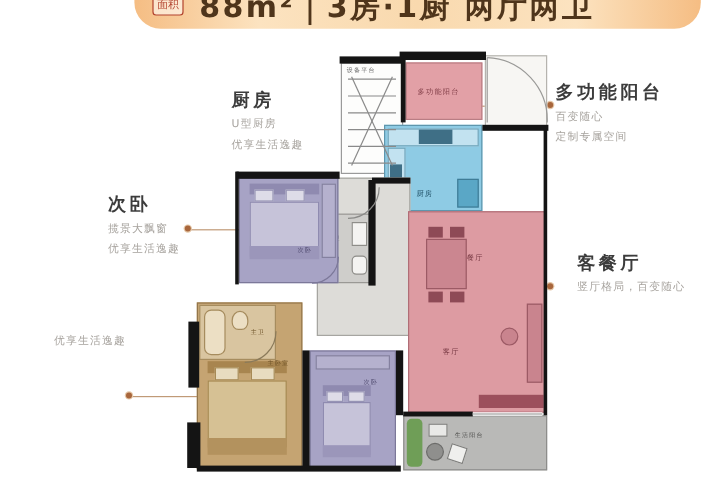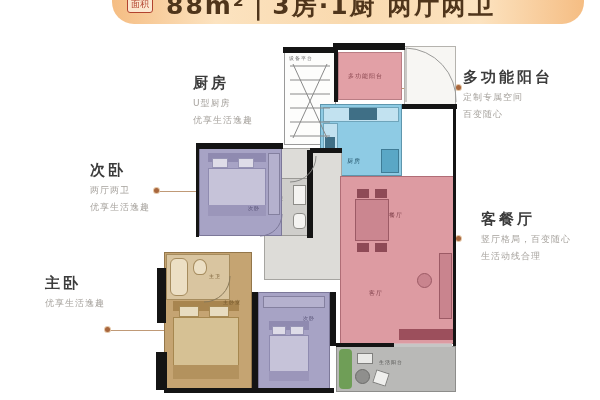--- a/index.html
+++ b/index.html
@@ -45,39 +45,37 @@
 </div>
 
 <div class="callout" style="left:193px;top:74px;">
   <div class="co-title">厨房</div>
   <span class="co-line">U型厨房</span>
   <span class="co-line">优享生活逸趣</span>
 </div>
 
 <div class="callout" style="left:90px;top:161px;">
   <div class="co-title">次卧</div>
-  <span class="co-line">两厅两卫</span>
+  <span class="co-line">揽景大飘窗</span>
   <span class="co-line">优享生活逸趣</span>
 </div>
 
 <div class="callout" style="left:45px;top:274px;">
-  <div class="co-title">主卧</div>
   <span class="co-line">优享生活逸趣</span>
 </div>
 
 <div class="callout" style="left:463px;top:68px;">
   <div class="co-title">多功能阳台</div>
+  <span class="co-line">百变随心</span>
   <span class="co-line">定制专属空间</span>
-  <span class="co-line">百变随心</span>
 </div>
 
 <div class="callout" style="left:481px;top:210px;">
   <div class="co-title">客餐厅</div>
   <span class="co-line">竖厅格局，百变随心</span>
-  <span class="co-line">生活动线合理</span>
 </div>
 
 <div class="leader" style="left:157px;top:191px;width:62px;"></div>
 <div class="dot" style="left:154px;top:188px;"></div>
 <div class="dot" style="left:216px;top:188px;"></div>
 
 <div class="leader" style="left:108px;top:330px;width:98px;"></div>
 <div class="dot" style="left:105px;top:327px;"></div>
 <div class="dot" style="left:203px;top:327px;"></div>
 

